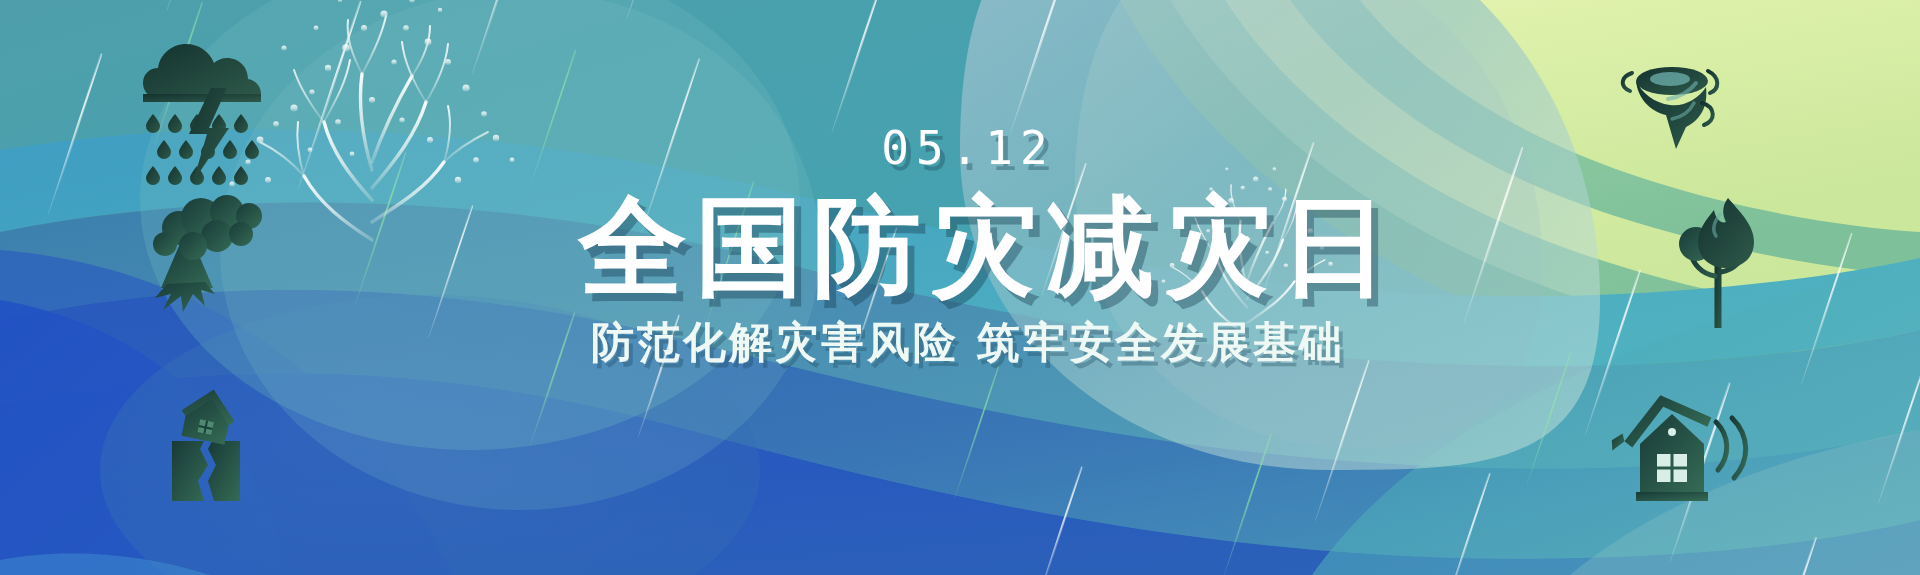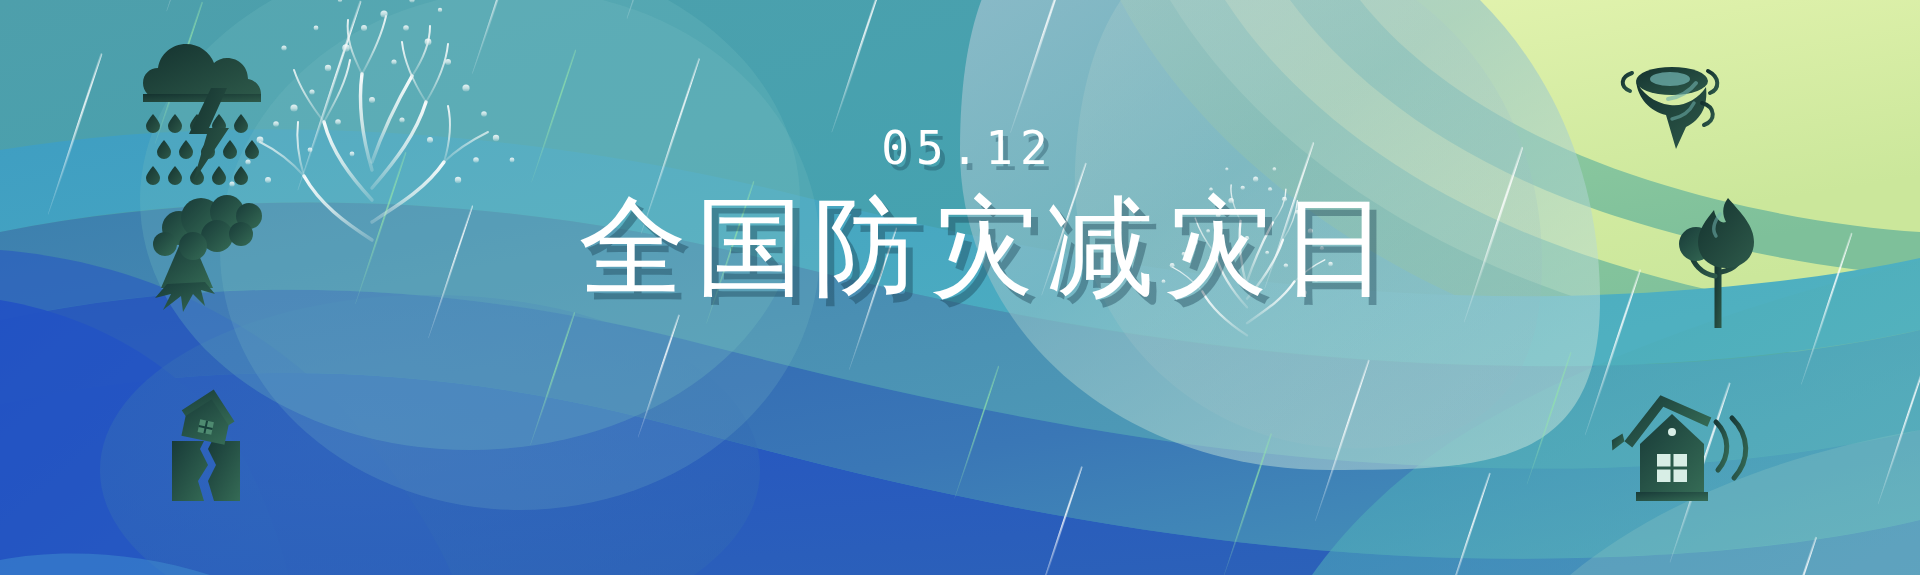--- a/index.html
+++ b/index.html
@@ -21,21 +21,21 @@
     margin-top:125px;
     font-family:"DejaVu Sans Mono","Liberation Mono",monospace;
     font-size:46px;letter-spacing:7px;color:#ffffff;font-weight:400;
     text-shadow:5px 6px 0 rgba(22,60,78,.33);
     -webkit-text-stroke:0px;
     line-height:1;
   }
   #title{
     margin-top:22px;
     font-family:"DejaVu Sans","Liberation Sans",sans-serif;
-    font-size:108px;font-weight:400;color:#ffffff;
+    font-size:108px;font-weight:700;color:#ffffff;
     letter-spacing:9px;line-height:1;
     text-shadow:7px 8px 0 rgba(20,58,76,.38);
     white-space:nowrap;
     margin-left:40px;
   }
   #subtitle{
     margin-top:20px;
     font-family:"DejaVu Serif","Liberation Serif",serif;
     font-size:43px;font-weight:700;color:#eef8f4;
     letter-spacing:3px;line-height:1;
@@ -441,15 +441,16 @@
       <g stroke="url(#icoG2)" stroke-width="5" fill="none" stroke-linecap="round">
         <path d="M44,-28 C58,-14 58,6 46,20"></path>
         <path d="M60,-32 C78,-14 78,10 62,28"></path>
       </g>
     </g>
   </svg>
 
   <div id="textblock">
     <div id="date">05.12</div>
     <div id="title">全国防灾减灾日</div>
+    <div id="subtitle">防范化解灾害风险  筑牢安全发展基础</div>
   </div>
 
 </div>
 
 </body></html>

